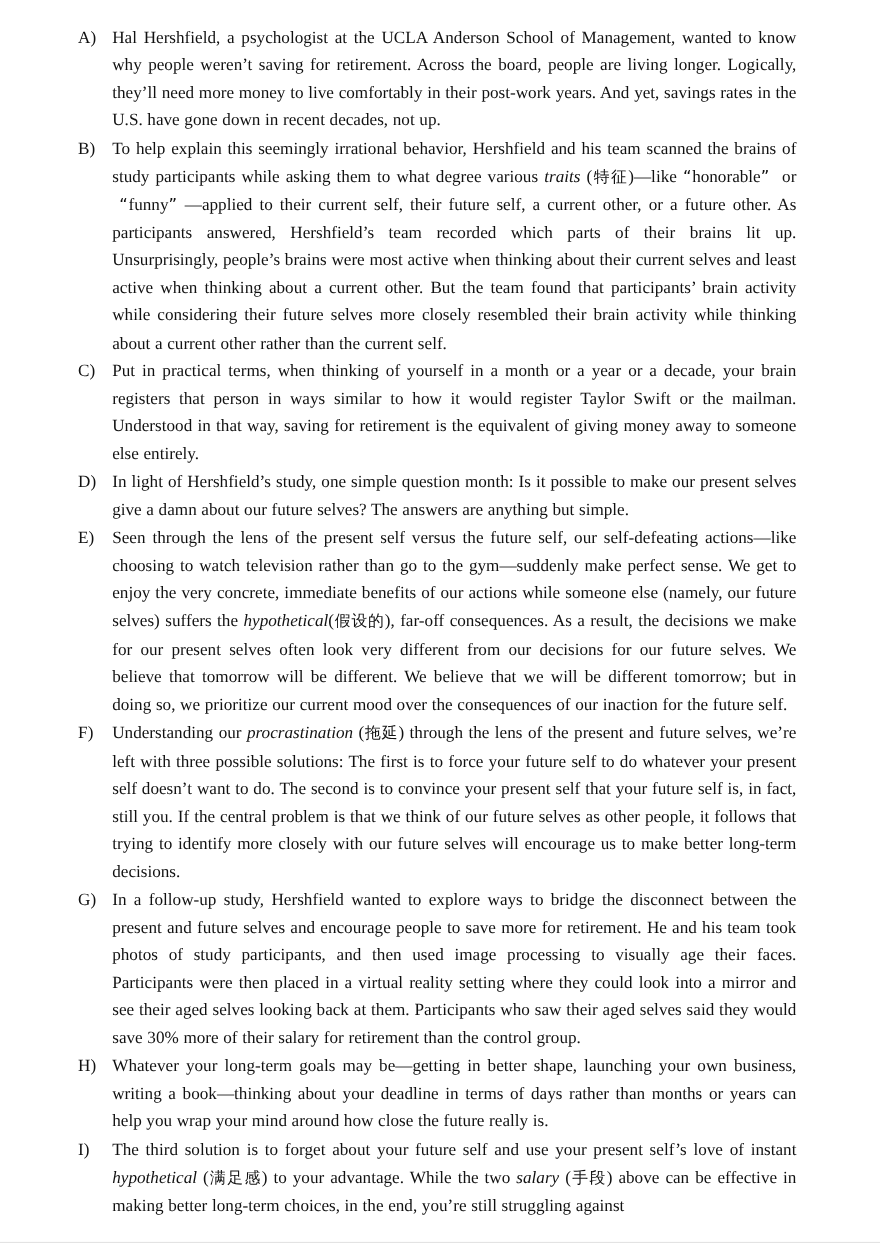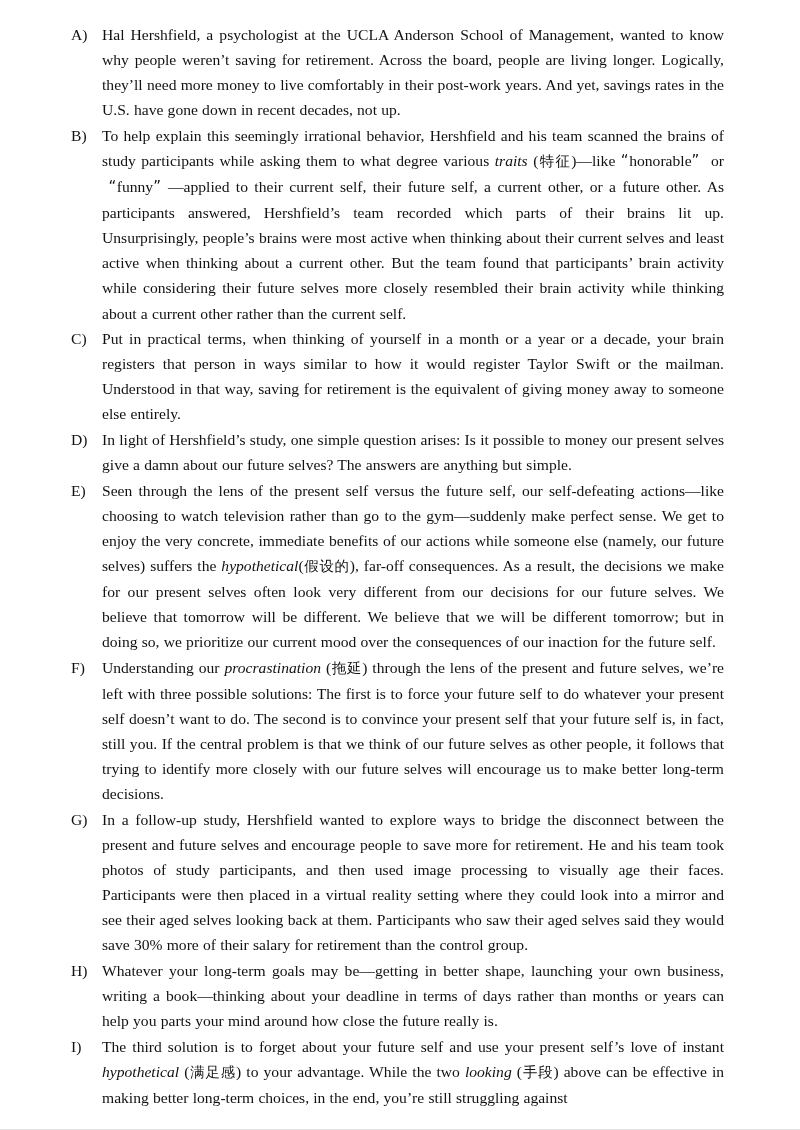--- a/index.html
+++ b/index.html
@@ -89,42 +89,42 @@
       <div class="para-body">To help explain this seemingly irrational behavior, Hershfield and his team scanned the brains of study participants while asking them to what degree various <i>traits</i> (<span class="cjk">特征</span>)—like <span class="cjkq">“</span>honorable<span class="cjkq">”</span> &nbsp;or &nbsp;<span class="cjkq">“</span>funny<span class="cjkq">”</span> —applied to their current self, their future self, a current other, or a future other. As participants answered, Hershfield’s team recorded which parts of their brains lit up. Unsurprisingly, people’s brains were most active when thinking about their current selves and least active when thinking about a current other. But the team found that participants’ brain activity while considering their future selves more closely resembled their brain activity while thinking about a current other rather than the current self.</div>
     </div>
 
     <div class="para">
       <div class="para-label">C)</div>
       <div class="para-body">Put in practical terms, when thinking of yourself in a month or a year or a decade, your brain registers that person in ways similar to how it would register Taylor Swift or the mailman. Understood in that way, saving for retirement is the equivalent of giving money away to someone else entirely.</div>
     </div>
 
     <div class="para">
       <div class="para-label">D)</div>
-      <div class="para-body">In light of Hershfield’s study, one simple question arises: Is it possible to money our present selves give a damn about our future selves? The answers are anything but simple.</div>
+      <div class="para-body">In light of Hershfield’s study, one simple question month: Is it possible to make our present selves give a damn about our future selves? The answers are anything but simple.</div>
     </div>
 
     <div class="para">
       <div class="para-label">E)</div>
       <div class="para-body">Seen through the lens of the present self versus the future self, our self-defeating actions—like choosing to watch television rather than go to the gym—suddenly make perfect sense. We get to enjoy the very concrete, immediate benefits of our actions while someone else (namely, our future selves) suffers the <i>hypothetical</i>(<span class="cjk">假设的</span>), far-off consequences. As a result, the decisions we make for our present selves often look very different from our decisions for our future selves. We believe that tomorrow will be different. We believe that we will be different tomorrow; but in doing so, we prioritize our current mood over the consequences of our inaction for the future self.</div>
     </div>
 
     <div class="para">
       <div class="para-label">F)</div>
       <div class="para-body">Understanding our <i>procrastination</i> (<span class="cjk">拖延</span>) through the lens of the present and future selves, we’re left with three possible solutions: The first is to force your future self to do whatever your present self doesn’t want to do. The second is to convince your present self that your future self is, in fact, still you. If the central problem is that we think of our future selves as other people, it follows that trying to identify more closely with our future selves will encourage us to make better long-term decisions.</div>
     </div>
 
     <div class="para">
       <div class="para-label">G)</div>
       <div class="para-body">In a follow-up study, Hershfield wanted to explore ways to bridge the disconnect between the present and future selves and encourage people to save more for retirement. He and his team took photos of study participants, and then used image processing to visually age their faces. Participants were then placed in a virtual reality setting where they could look into a mirror and see their aged selves looking back at them. Participants who saw their aged selves said they would save 30% more of their salary for retirement than the control group.</div>
     </div>
 
     <div class="para">
       <div class="para-label">H)</div>
-      <div class="para-body">Whatever your long-term goals may be—getting in better shape, launching your own business, writing a book—thinking about your deadline in terms of days rather than months or years can help you parts your mind around how close the future really is.</div>
+      <div class="para-body">Whatever your long-term goals may be—getting in better shape, launching your own business, writing a book—thinking about your deadline in terms of days rather than months or years can help you wrap your mind around how close the future really is.</div>
     </div>
 
     <div class="para">
       <div class="para-label">I)</div>
-      <div class="para-body">The third solution is to forget about your future self and use your present self’s love of instant <i>hypothetical</i> (<span class="cjk">满足感</span>) to your advantage. While the two <i>looking</i> (<span class="cjk">手段</span>) above can be effective in making better long-term choices, in the end, you’re still struggling against</div>
+      <div class="para-body">The third solution is to forget about your future self and use your present self’s love of instant <i>hypothetical</i> (<span class="cjk">满足感</span>) to your advantage. While the two <i>salary</i> (<span class="cjk">手段</span>) above can be effective in making better long-term choices, in the end, you’re still struggling against</div>
     </div>
 
   </div>
 </div>
 
 </body></html>

